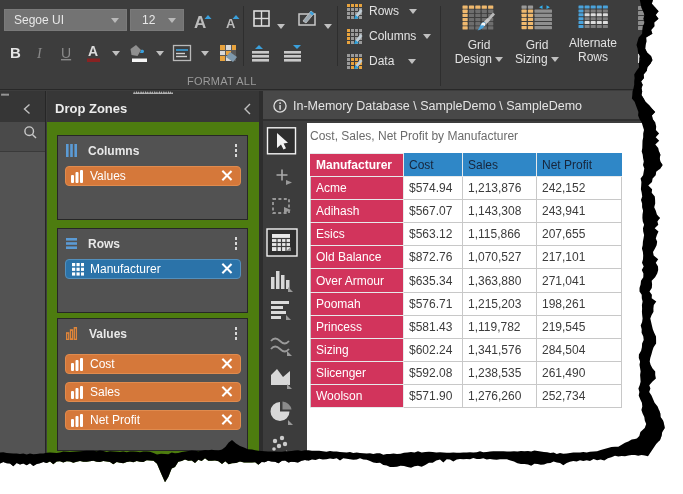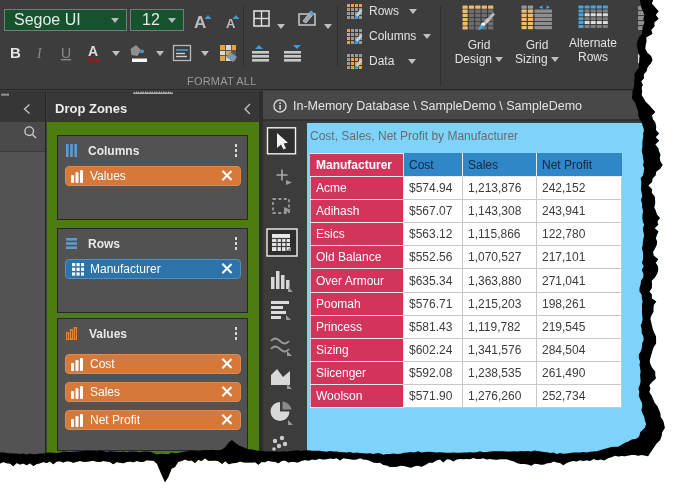--- a/index.html
+++ b/index.html
@@ -3,21 +3,21 @@
 <meta charset="utf-8">
 <style>
 * { margin:0; padding:0; box-sizing:border-box; }
 html,body { width:683px; height:494px; background:#fff; overflow:hidden;
   font-family:"Liberation Sans", sans-serif; }
 #app { position:absolute; left:0; top:0; width:683px; height:494px; background:#3d3d3d; overflow:hidden; }
 .abs { position:absolute; }
 
 
 #ribbon { position:absolute; left:0; top:0; width:683px; height:90px; background:#3d3d3d; border-bottom:1px solid #282828; }
-.combo { position:absolute; background:#14532d; border:1px solid #7a7a7a; color:#e8e8e8; font-size:16px; }
+.combo { position:absolute; background:#737373; border:1px solid #7a7a7a; color:#e8e8e8; font-size:12px; }
 .combo .arr { position:absolute; right:7px; top:8px; width:0; height:0; border-left:4px solid transparent; border-right:4px solid transparent; border-top:5px solid #b9b9b9; }
 .vsep { position:absolute; width:1px; background:#2e2e2e; }
 .grouplabel { position:absolute; color:#9b9b9b; font-size:11px; letter-spacing:0.2px; }
 .rlabel { color:#e2e2e2; font-size:12px; }
 .darr { display:inline-block; width:0; height:0; border-left:4px solid transparent; border-right:4px solid transparent; border-top:5px solid #c0c0c0; vertical-align:middle; }
 .bigbtn { position:absolute; top:3px; width:62px; height:84px; text-align:center; color:#e2e2e2; font-size:12px; line-height:14px; }
 .bigbtn svg { margin-top:2px; }
 
 
 #lstrip { position:absolute; left:0; top:91px; width:46px; height:403px; background:#535353; }
@@ -36,21 +36,21 @@
 .chip .x:before { transform:rotate(45deg); }
 .chip .x:after { transform:rotate(-45deg); }
 .chip-orange { background:#d5783a; border:1px solid #e08b4e; }
 .chip-blue { background:#2b73a9; border:1px solid #5390bd; }
 .dots3 { position:absolute; right:10px; top:8px; }
 .dots3 b { display:block; width:2.5px; height:2.5px; background:#d8d8d8; margin-bottom:2.5px; }
 
 
 #titlebar { position:absolute; left:263px; top:91px; width:420px; height:30px; background:#484848; border-bottom:2px solid #303030; color:#e4e4e4; font-size:12.5px; line-height:30px; }
 #toolbar { position:absolute; left:263px; top:123px; width:44px; height:371px; background:#3c3c3c; }
-#canvasItem { position:absolute; left:307px; top:123px; width:352px; height:371px; background:#7dd3fc; }
+#canvasItem { position:absolute; left:307px; top:123px; width:352px; height:371px; background:#ffffff; }
 #itemtitle { position:absolute; left:3px; top:6px; color:#6b6b6b; font-size:12px; }
 
 
 #grid { position:absolute; left:2.5px; top:30px; border-collapse:collapse; font-size:12px; table-layout:fixed; width:311px; }
 #grid td { height:23.1px; overflow:hidden; padding:0 5.5px; border:1px solid #c8c8c8; white-space:nowrap; }
 #grid td.m { background:#d2345c; color:#fff; border:1px solid #e7e9ea; border-left:1px solid #c8c8c8; }
 #grid tr.h td.m { font-weight:bold; border-left:1px solid #d2345c; }
 #grid tr.h td.b { background:#2f87c7; color:#17253b; border:1px solid #e7e9ea; border-top:1px solid #2f87c7; }
 #grid tr.h td.b:last-child { border-right:1px solid #2f87c7; }
 #grid td.v { color:#3c3c3c; text-align:left; background:#fff;margin-left:44px; }
@@ -555,25 +555,25 @@
       <tr>
             <td class="m">Adihash</td>
             <td class="v">$567.07</td>
             <td class="v">1,143,308</td>
             <td class="v">243,941</td>
           </tr>
       <tr>
             <td class="m">Esics</td>
             <td class="v">$563.12</td>
             <td class="v">1,115,866</td>
-            <td class="v">122,780</td>
+            <td class="v">207,655</td>
           </tr>
       <tr>
             <td class="m">Old Balance</td>
-            <td class="v">$552.56</td>
+            <td class="v">$872.76</td>
             <td class="v">1,070,527</td>
             <td class="v">217,101</td>
           </tr>
       <tr>
             <td class="m">Over Armour</td>
             <td class="v">$635.34</td>
             <td class="v">1,363,880</td>
             <td class="v">271,041</td>
           </tr>
       <tr>

